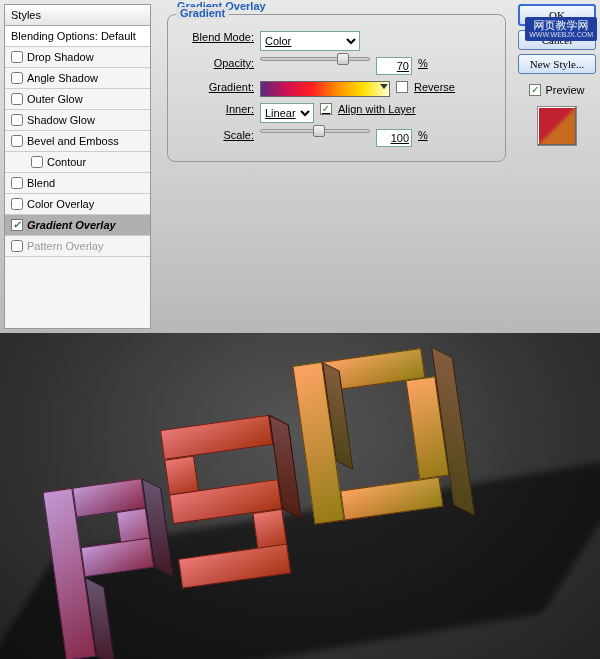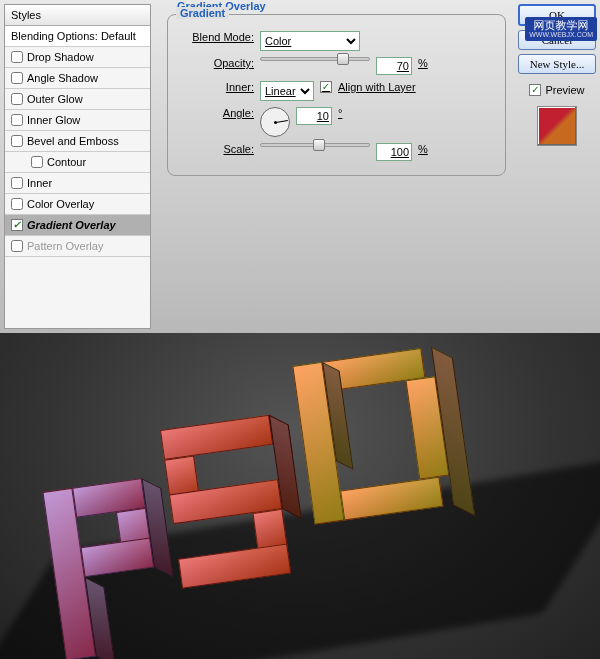--- a/index.html
+++ b/index.html
@@ -77,33 +77,33 @@
     <div class="styles-row">
       <input type="checkbox" style="">
       <span>Angle Shadow</span>
     </div>
     <div class="styles-row">
       <input type="checkbox" style="">
       <span>Outer Glow</span>
     </div>
     <div class="styles-row">
       <input type="checkbox" style="">
-      <span>Inner Glow</span>
+      <span>Shadow Glow</span>
     </div>
     <div class="styles-row">
       <input type="checkbox" style="">
       <span>Bevel and Emboss</span>
     </div>
     <div class="styles-row indent">
       <input type="checkbox" style="">
       <span>Contour</span>
     </div>
     <div class="styles-row">
       <input type="checkbox" style="">
-      <span>Inner</span>
+      <span>Blend</span>
     </div>
     <div class="styles-row">
       <input type="checkbox" style="">
       <span>Color Overlay</span>
     </div>
     <div class="styles-row active">
       <span class="chk on"></span>
       <span>Gradient Overlay</span>
     </div>
     <div class="styles-row disabled">
@@ -126,36 +126,39 @@
 
       <div class="form-row">
         <span class="form-label">Opacity:</span>
         <div class="slider-track">
           <div class="slider-thumb" style="left:70%"></div>
         </div>
         <input class="num-input" value="70" style="">
         <span>%</span>
       </div>
 
+      <div class="form-row">
+        <span class="form-label">Gradient:</span>
+        <span class="grad-wrap">
+          <div class="gradient-strip"></div>
+          <span class="grad-arrow"></span>
+        </span>
+        <span class="chk"></span>
+        <span>Reverse</span>
+      </div>
 
       <div class="form-row">
         <span class="form-label">Inner:</span>
         <select class="combo" style="width:54px">
           <option>Linear</option>
         </select>
         <span class="chk on"></span>
         <span>Align with Layer</span>
       </div>
 
-      <div class="form-row">
-        <span class="form-label">Angle:</span>
-        <div class="angle-dial"></div>
-        <input class="num-input" value="10" style="">
-        <span>°</span>
-      </div>
 
       <div class="form-row">
         <span class="form-label">Scale:</span>
         <div class="slider-track">
           <div class="slider-thumb" style="left:48%"></div>
         </div>
         <input class="num-input" value="100" style="">
         <span>%</span>
       </div>
     </div>

